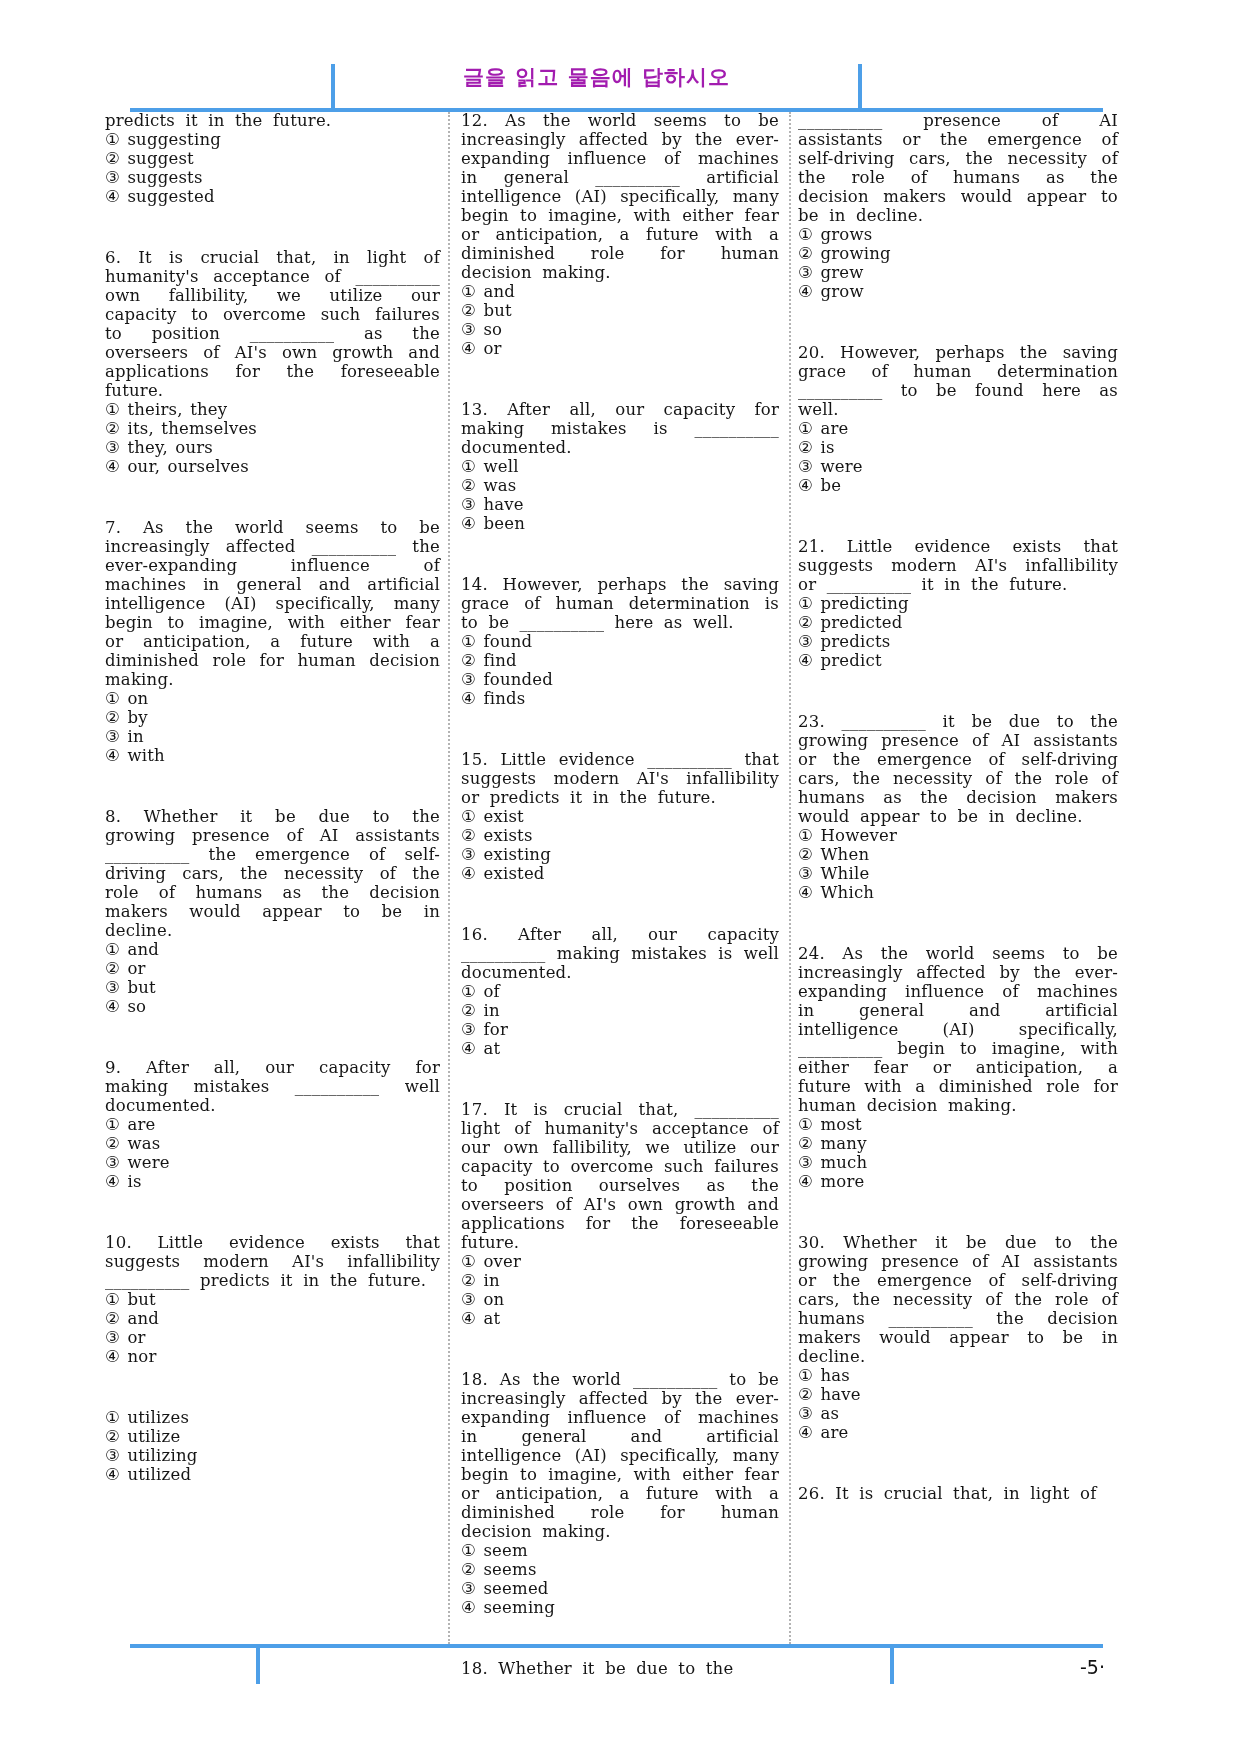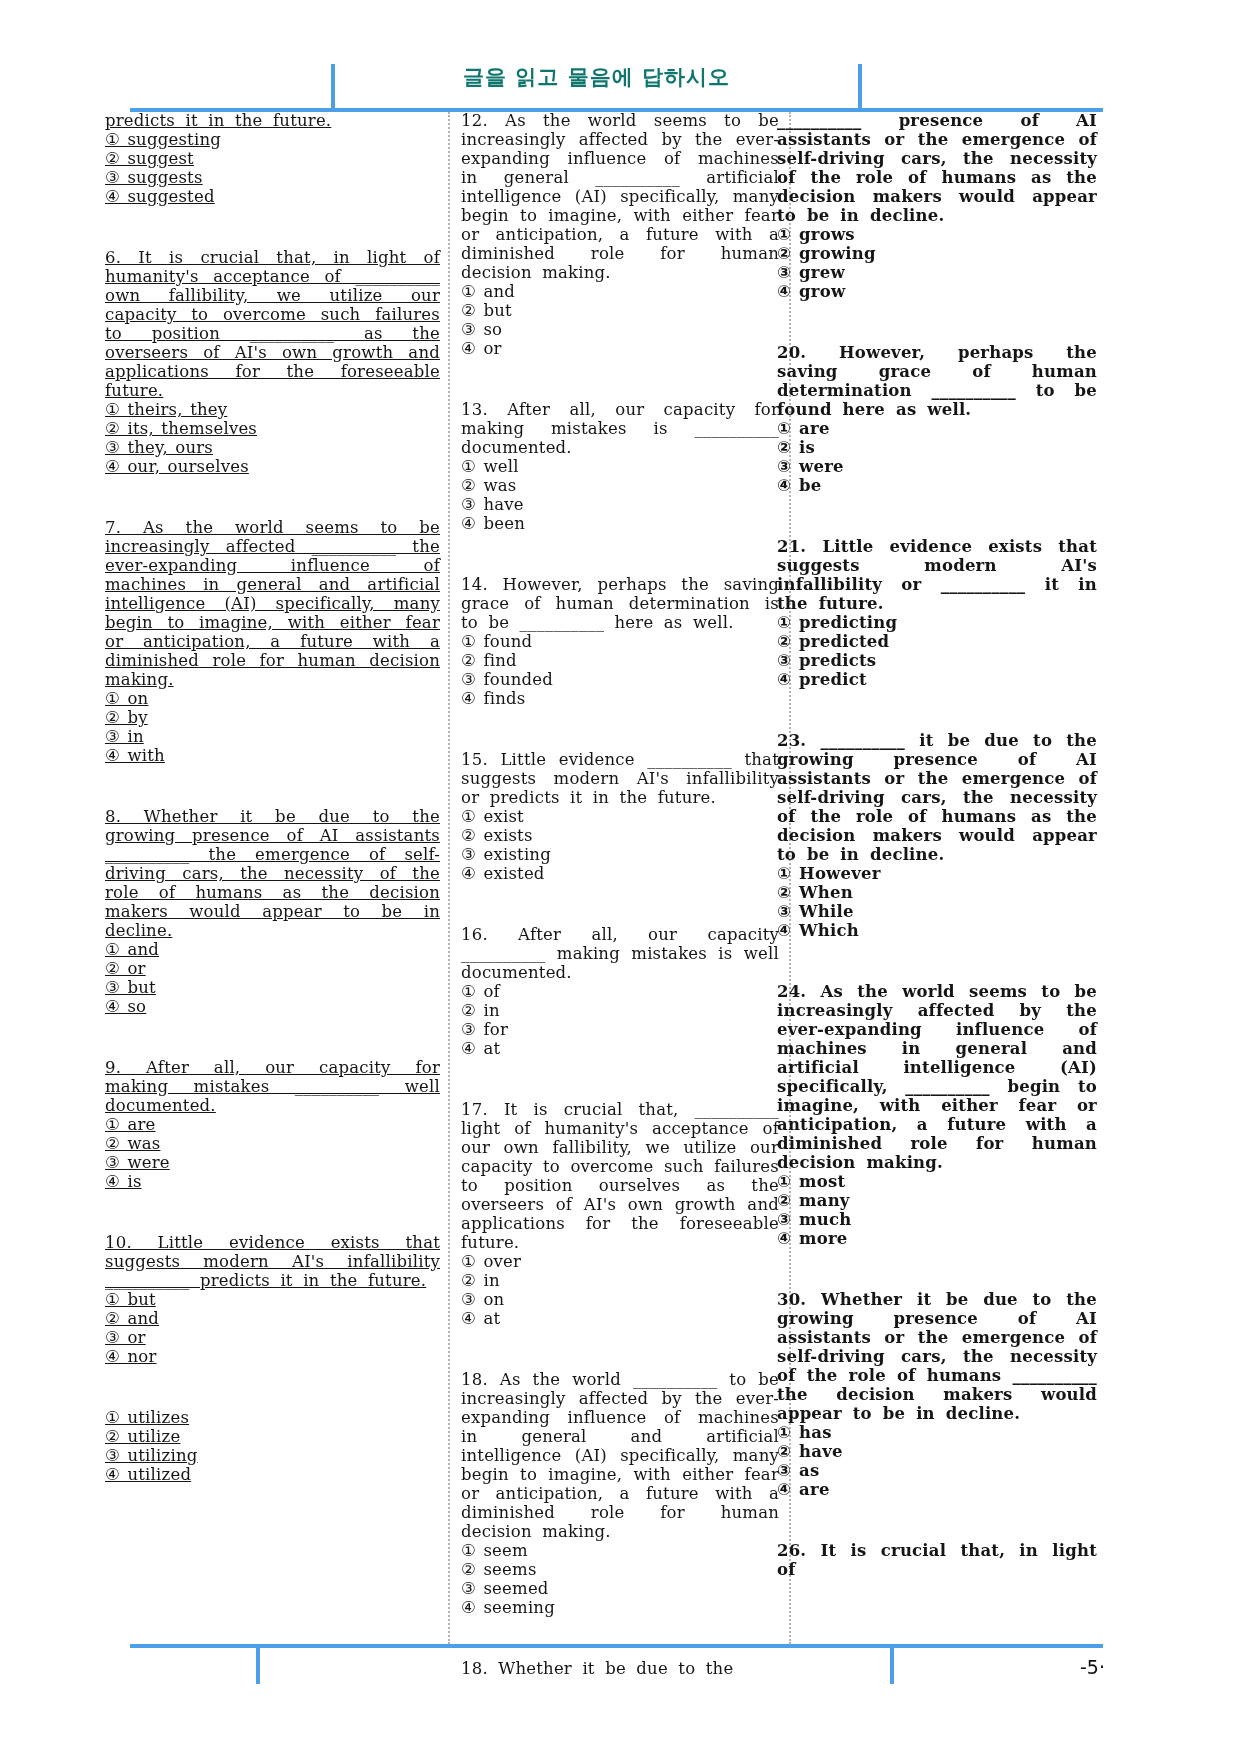--- a/index.html
+++ b/index.html
@@ -7,29 +7,29 @@
   body {
     width:1240px; height:1754px; position:relative;
     font-family:"DejaVu Serif","DejaVu Sans",serif;
     color:#151515;
   }
   .rule { position:absolute; background:#4d9fe8; }
   .rule-h { height:4px; }
   .tick { position:absolute; width:4px; background:#4d9fe8; }
   .header-title {
     position:absolute; left:333px; width:527px; top:63px; height:32px;
-    text-align:center; color:#0f766e; font-weight:bold; font-size:21px;
+    text-align:center; color:#a21caf; font-weight:bold; font-size:21px;
     font-family:"DejaVu Sans","Liberation Sans",sans-serif; letter-spacing:1px;
   }
   .sep { position:absolute; top:112px; height:1532px; width:0;
          border-left:2px dotted #b3b3b3; }
   .col { position:absolute; top:111px; }
-  .col-1 { left:105px; width:335px;text-decoration:underline; }
+  .col-1 { left:105px; width:335px; }
   .col-2 { left:461px; width:318px; }
-  .col-3 { left:777px; width:320px;font-weight:bold; }
+  .col-3 { left:798px; width:320px; }
   .question { margin-bottom:42px; }
   .stem {
     font-size:16.5px; line-height:19px; text-align:justify;
     word-spacing:5px; letter-spacing:0.2px;
   }
   .option {
     font-size:16.5px; line-height:19px; text-align:left;
     word-spacing:2px; letter-spacing:0.2px;
   }
   .pagenum {

